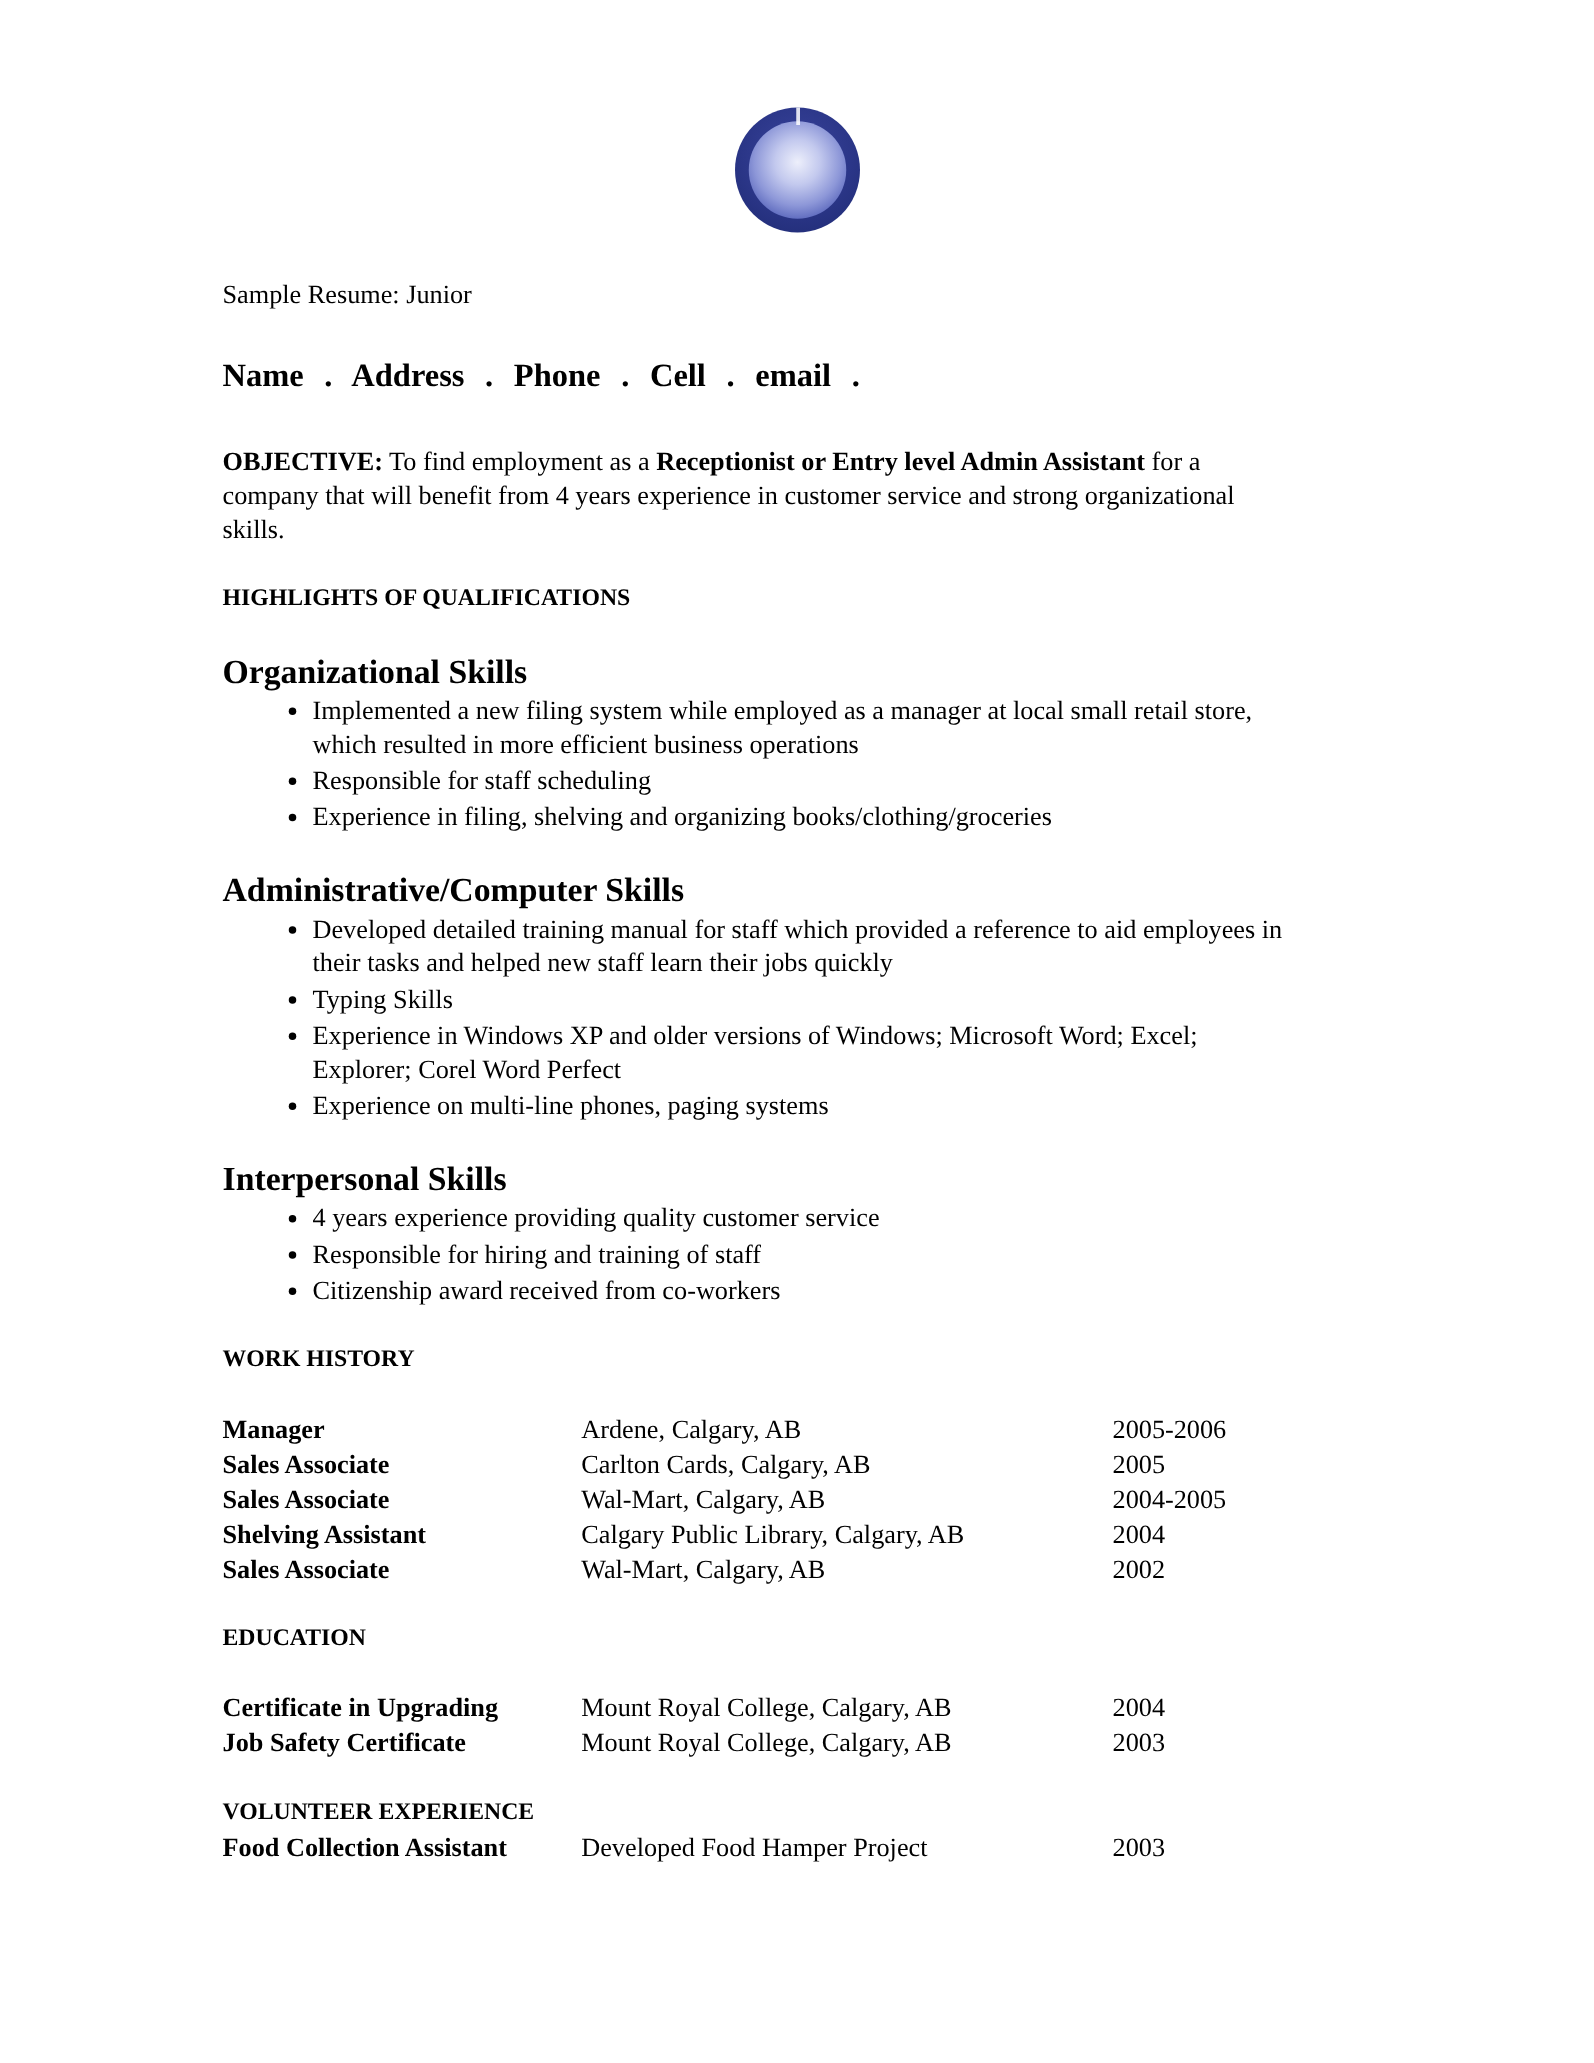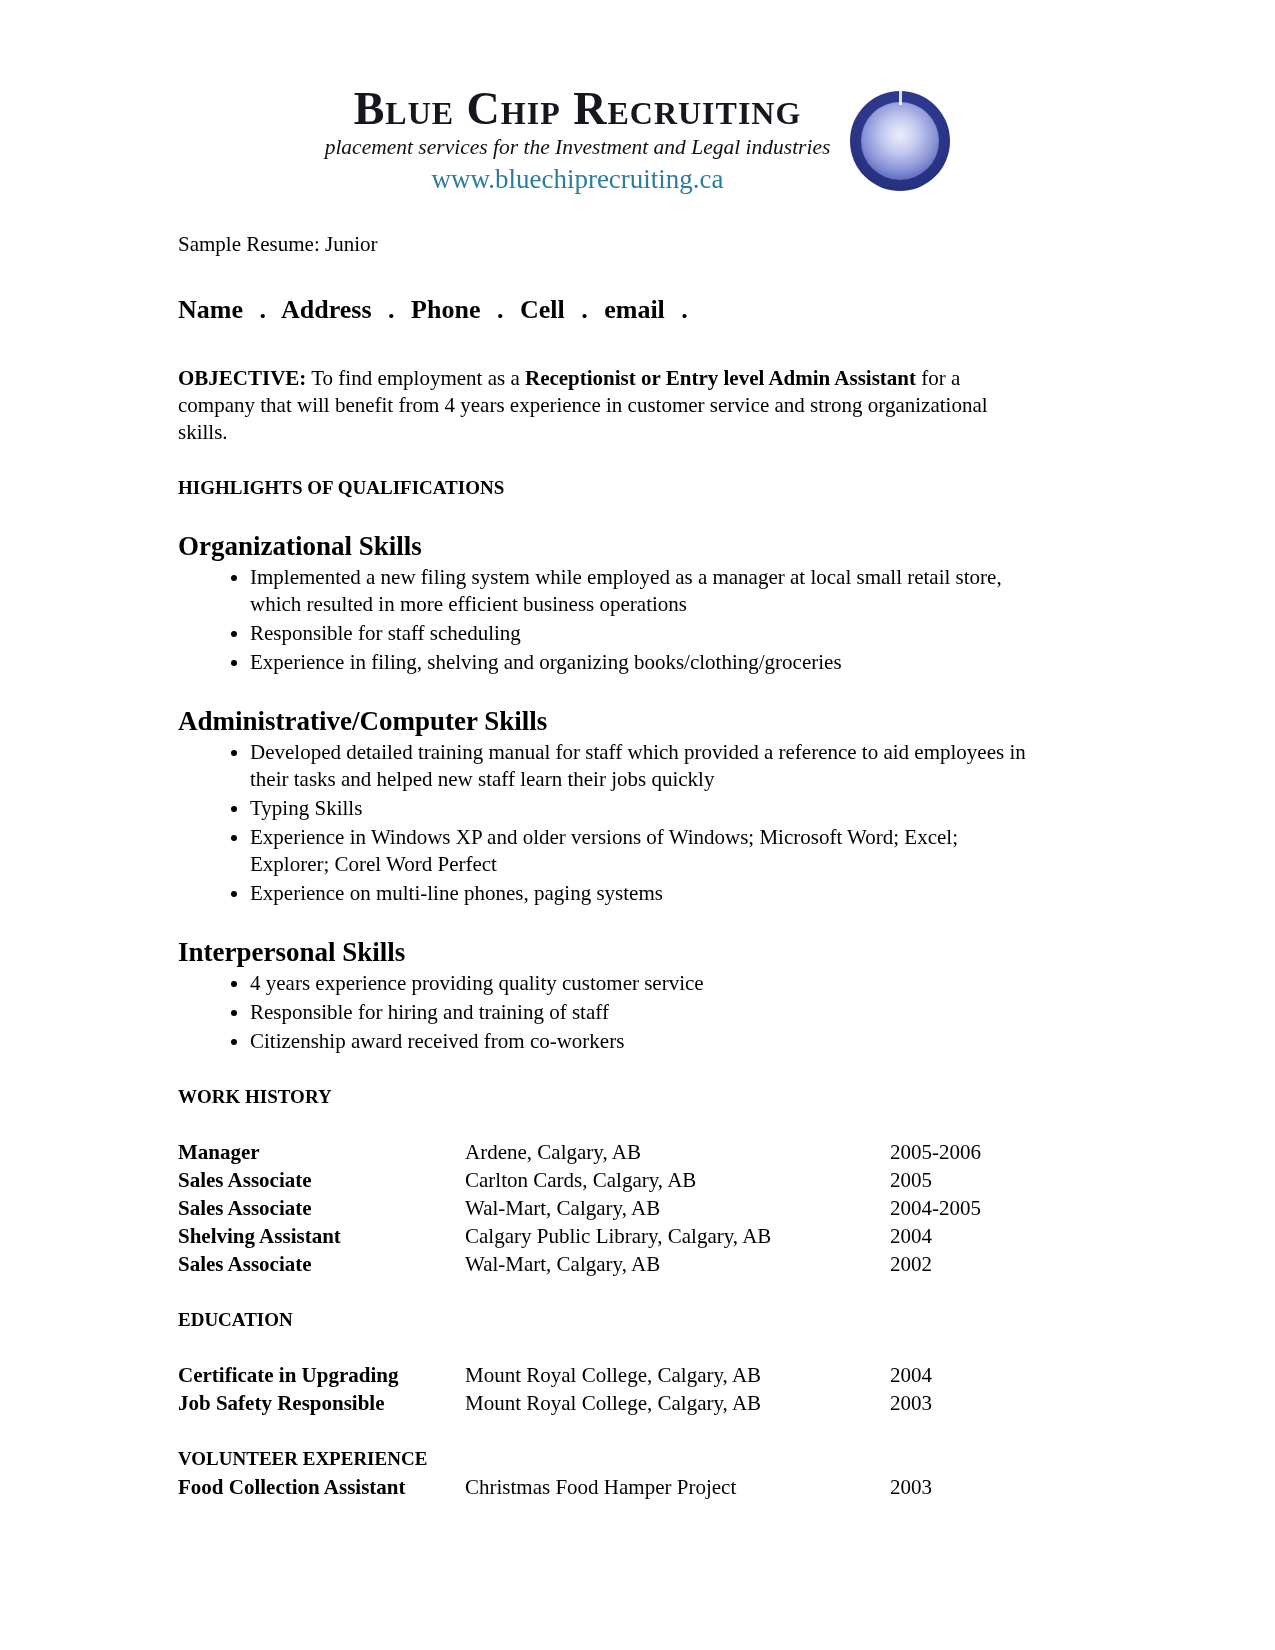--- a/index.html
+++ b/index.html
@@ -110,25 +110,20 @@
   .t-role { font-weight: bold; }
   .volunteer .rows-table { margin-top: 1px; }
   b { font-weight: bold; }
 </style>
 </head>
 <body>
 
 <div class="page">
 
   <div class="letterhead">
-    <div class="brand-block">
-      <div class="brand-name">Blue Chip Recruiting</div>
-      <div class="brand-tagline">placement services for the Investment and Legal industries</div>
-      <div class="brand-website">www.bluechiprecruiting.ca</div>
-    </div>
     <div class="logo-sphere">
       <div class="inner"></div>
       <div class="tick"></div>
     </div>
   </div>
 
   <div class="content">
 
     <div class="sample-label">Sample Resume: Junior</div>
 
@@ -193,31 +188,31 @@
     </div>
 
     <div class="section-heading">EDUCATION</div>
     <div class="rows-table">
       <div class="t-row">
         <span class="t-role">Certificate in Upgrading</span>
         <span class="t-emp">Mount Royal College, Calgary, AB</span>
         <span class="t-year">2004</span>
       </div>
       <div class="t-row">
-        <span class="t-role">Job Safety Responsible</span>
+        <span class="t-role">Job Safety Certificate</span>
         <span class="t-emp">Mount Royal College, Calgary, AB</span>
         <span class="t-year">2003</span>
       </div>
     </div>
 
     <div class="volunteer">
       <div class="section-heading">VOLUNTEER EXPERIENCE</div>
       <div class="rows-table">
         <div class="t-row">
           <span class="t-role">Food Collection Assistant</span>
-          <span class="t-emp">Christmas Food Hamper Project</span>
+          <span class="t-emp">Developed Food Hamper Project</span>
           <span class="t-year">2003</span>
         </div>
       </div>
     </div>
 
   </div>
 </div>
 
 </body></html>

